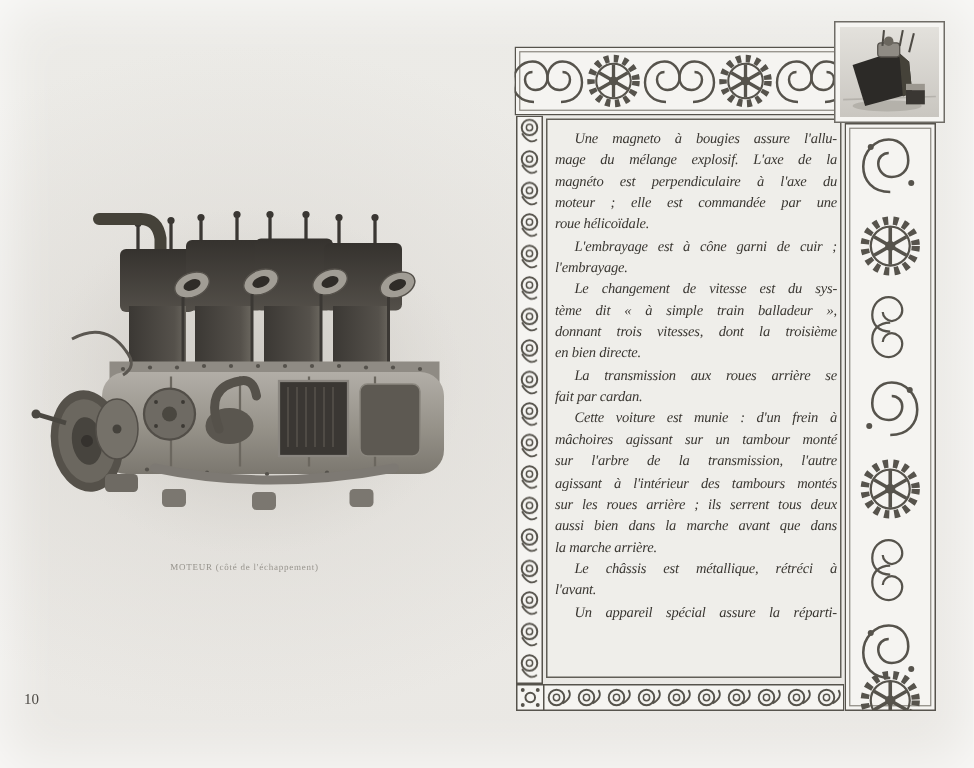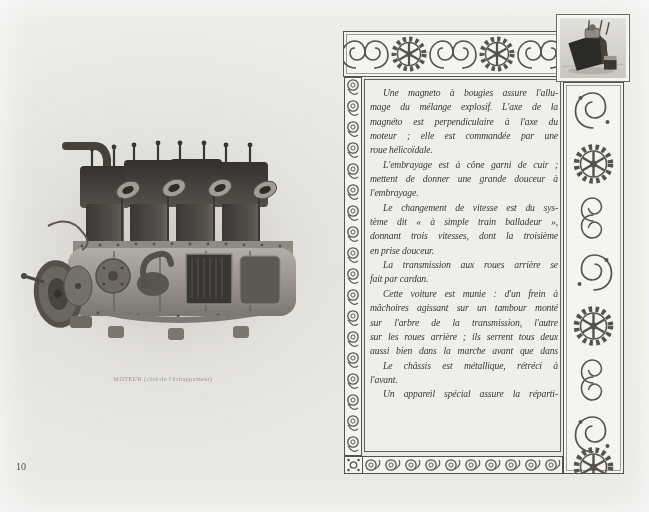--- a/index.html
+++ b/index.html
@@ -310,33 +310,34 @@
 
   <div class="inner-frame"></div>
 
   <div class="textcol">
       <div class="tline justline indent">Une magneto à bougies assure l'allu-</div>
       <div class="tline justline">mage du mélange explosif. L'axe de la</div>
       <div class="tline justline">magnéto est perpendiculaire à l'axe du</div>
       <div class="tline justline">moteur ; elle est commandée par une</div>
       <div class="tline lastline">roue hélicoïdale.</div>
       <div class="tline justline indent">L'embrayage est à cône garni de cuir ;</div>
-      <div class="tline justline">mettent de donner une grande douceur à</div>
       <div class="tline lastline">l'embrayage.</div>
       <div class="tline justline indent">Le changement de vitesse est du sys-</div>
       <div class="tline justline">tème dit « à simple train balladeur »,</div>
       <div class="tline justline">donnant trois vitesses, dont la troisième</div>
-      <div class="tline lastline">en prise douceur.</div>
+      <div class="tline lastline">en bien directe.</div>
       <div class="tline justline indent">La transmission aux roues arrière se</div>
       <div class="tline lastline">fait par cardan.</div>
       <div class="tline justline indent">Cette voiture est munie : d'un frein à</div>
       <div class="tline justline">mâchoires agissant sur un tambour monté</div>
       <div class="tline justline">sur l'arbre de la transmission, l'autre</div>
+      <div class="tline justline">agissant à l'intérieur des tambours montés</div>
       <div class="tline justline">sur les roues arrière ; ils serrent tous deux</div>
       <div class="tline justline">aussi bien dans la marche avant que dans</div>
+      <div class="tline lastline">la marche arrière.</div>
       <div class="tline justline indent">Le châssis est métallique, rétréci à</div>
       <div class="tline lastline">l'avant.</div>
       <div class="tline justline indent">Un appareil spécial assure la réparti-</div>
     </div>
 
   <div class="photo-frame">
     <svg viewBox="0 0 63 57" preserveAspectRatio="none">
       <defs>
         <linearGradient id="pbg" x1="0" y1="0" x2="0" y2="1">
           <stop offset="0%" stop-color="#e3e1dc"></stop>

